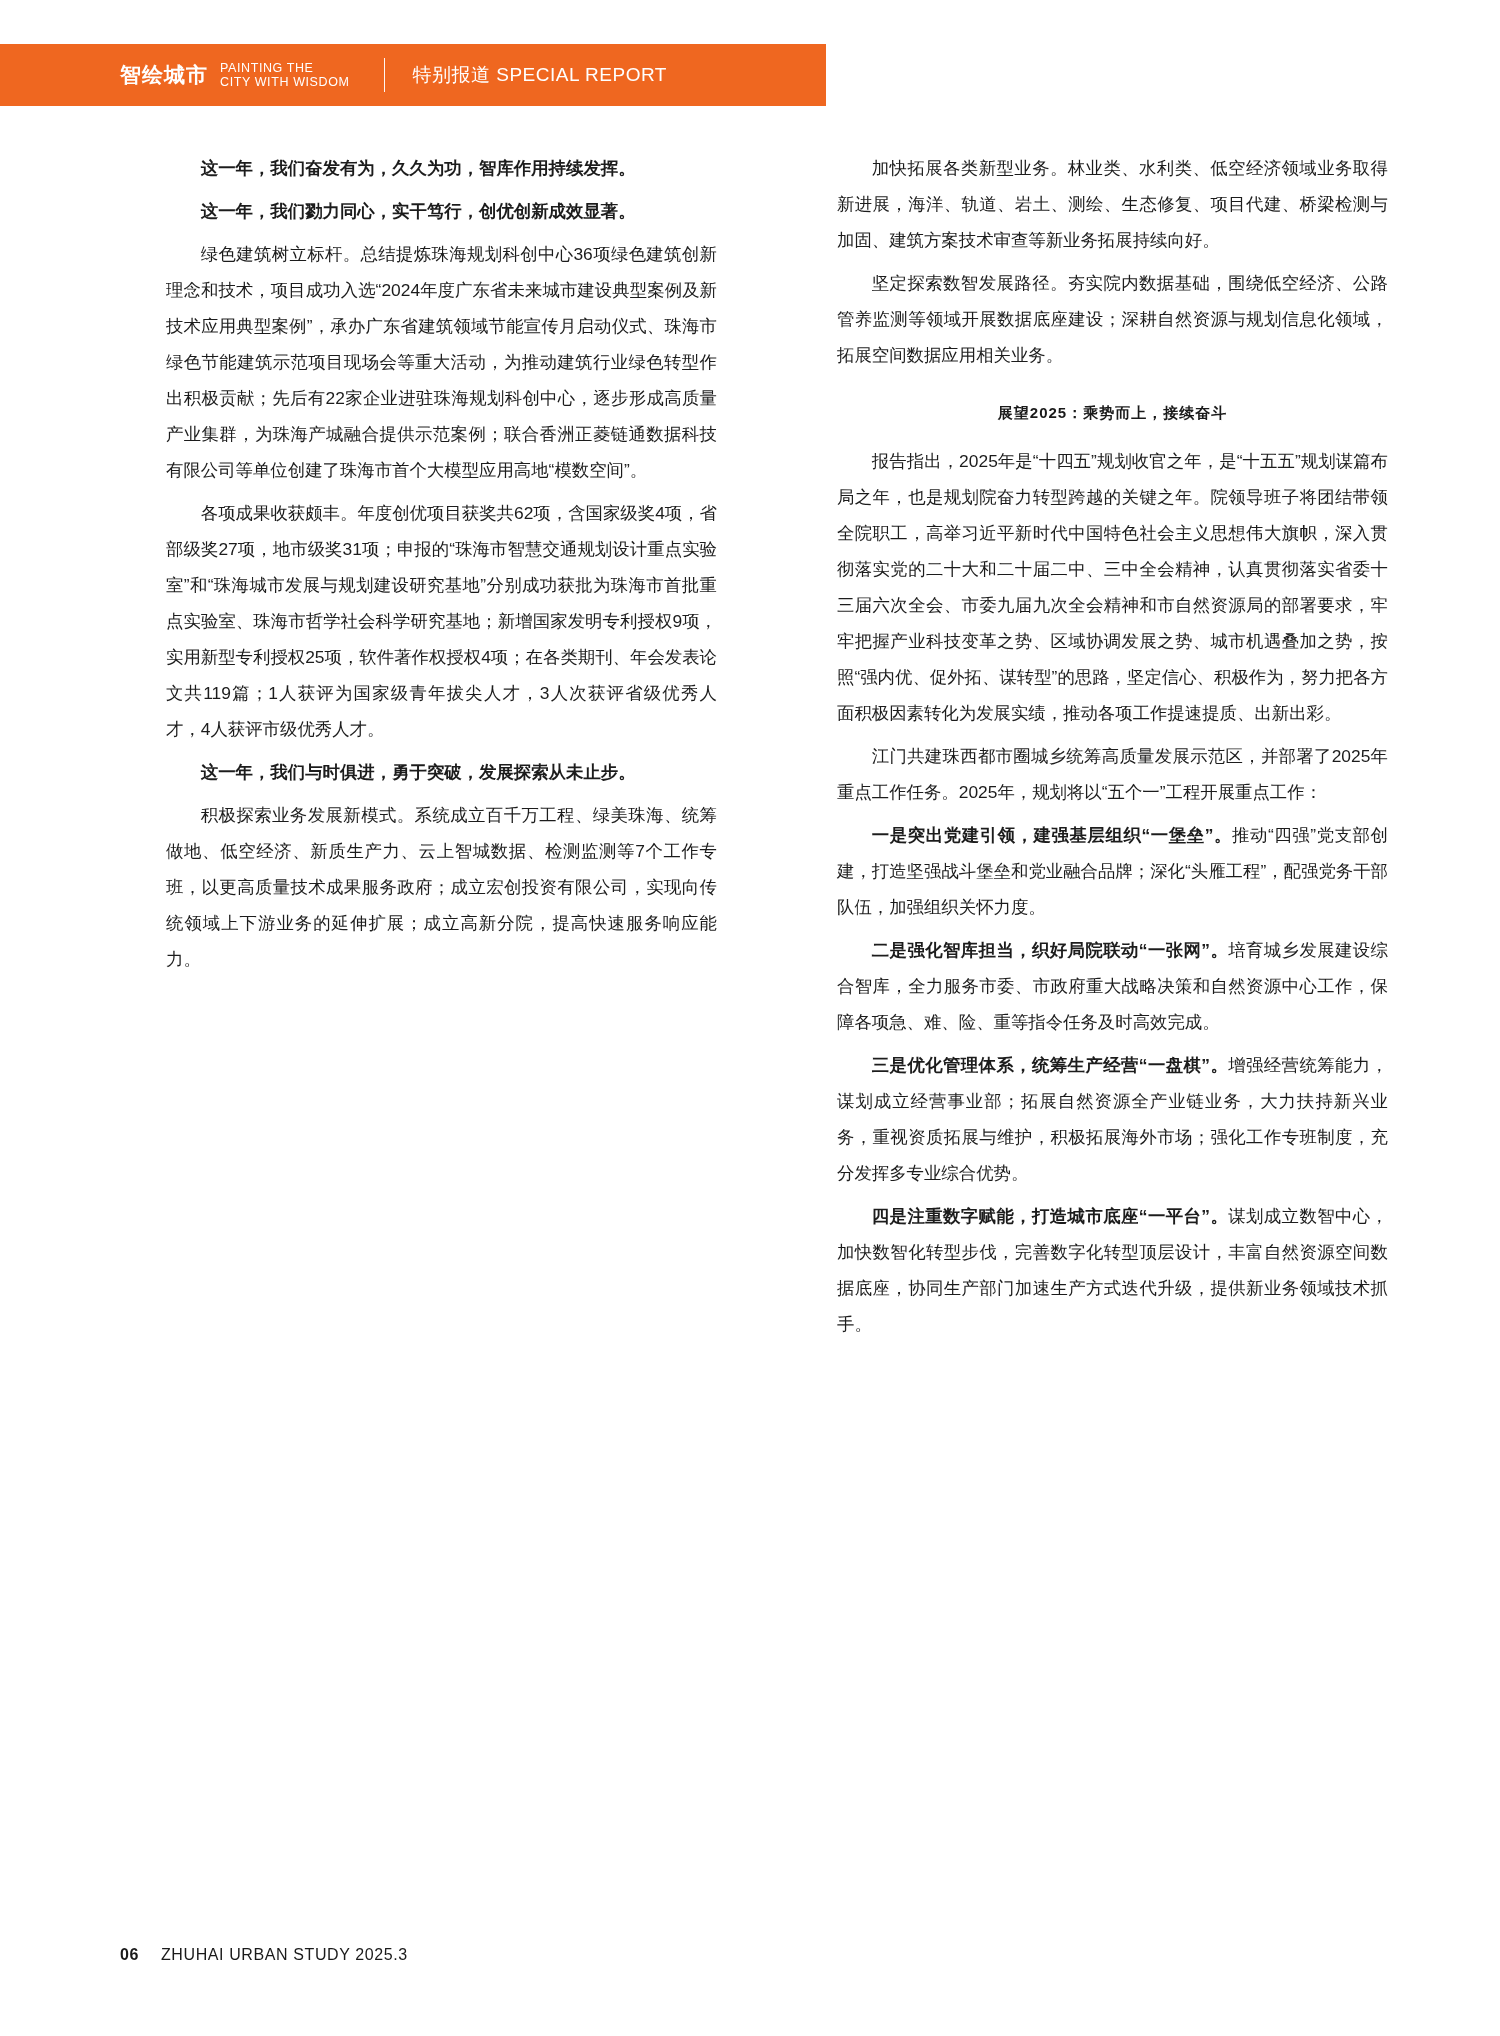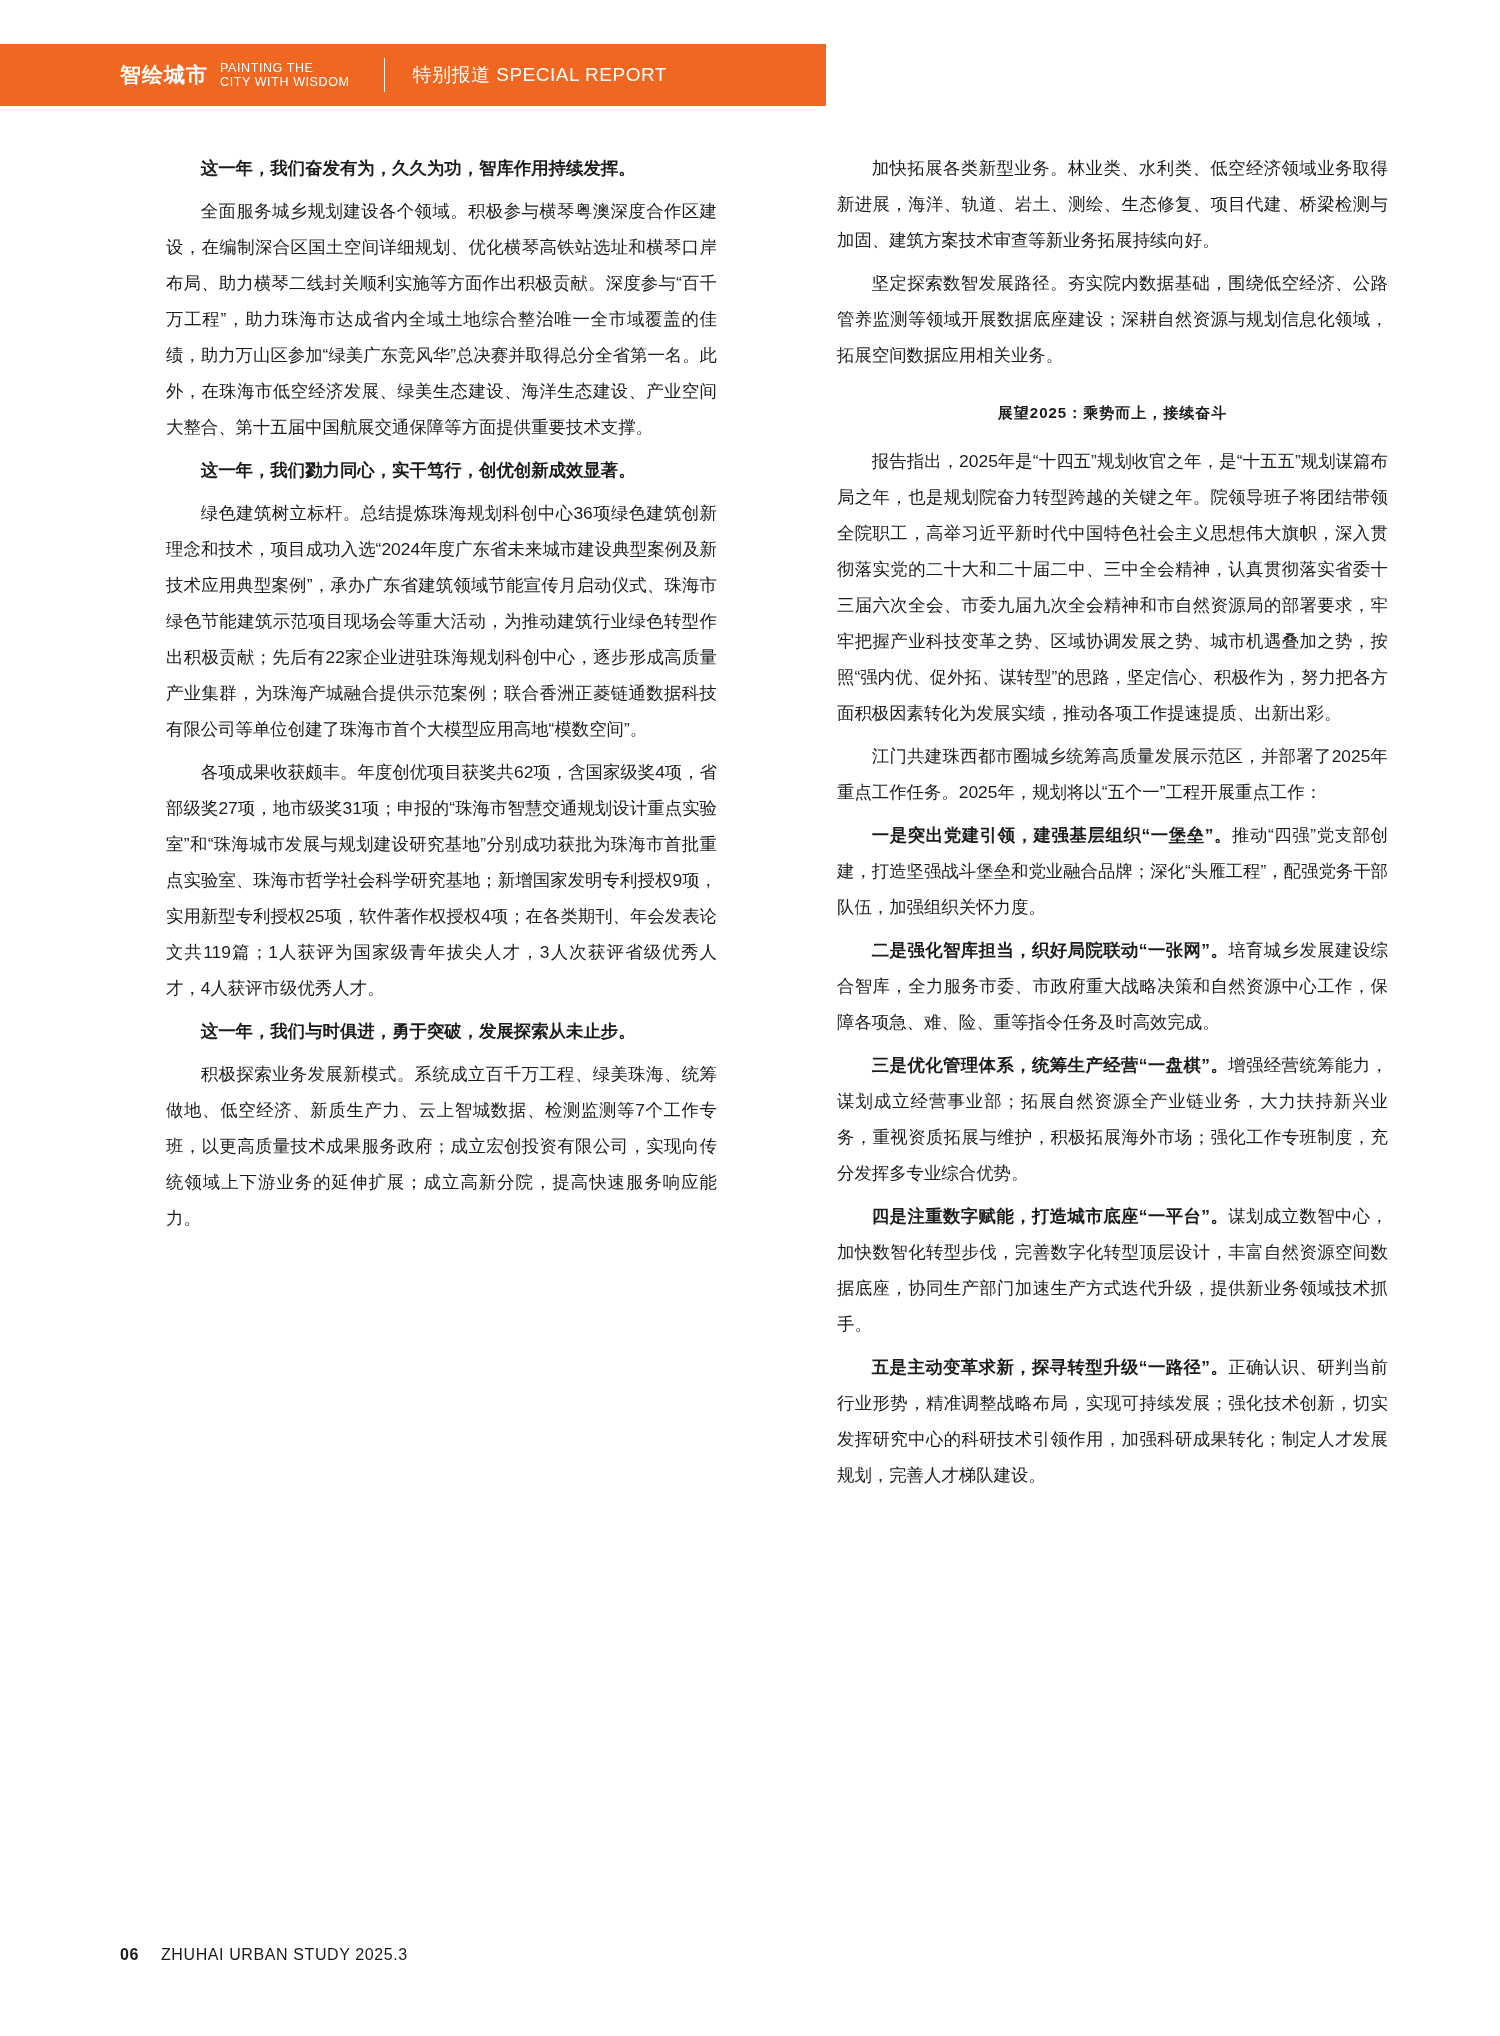--- a/index.html
+++ b/index.html
@@ -129,39 +129,37 @@
       </div>
       <div class="brand-sep"></div>
       <div class="section-label">特别报道 SPECIAL REPORT</div>
     </div>
   </div>
 
   <div class="columns">
 
     <div class="col">
       <p class="bold-lead">这一年，我们奋发有为，久久为功，智库作用持续发挥。</p>
-      <p>全面服务城乡规划建设各个领域。积极参与横琴粤澳深度合作区建设，在编制深合区国土空间详细规划、优化横琴高铁站选址和横琴口岸布局、助力横琴二线封关顺利实施等方面作出积极贡献。深度参与“百千万工程”，助力珠海市达成省内全域土地综合整治唯一全市域覆盖的佳绩，助力万山区参加“绿美广东竞风华”总决赛并取得总分全省第一名。此外，在珠海市低空经济发展、绿美生态建设、海洋生态建设、产业空间大整合、第十五届中国航展交通保障等方面提供重要技术支撑。</p>
       <p class="bold-lead">这一年，我们勠力同心，实干笃行，创优创新成效显著。</p>
       <p>绿色建筑树立标杆。总结提炼珠海规划科创中心36项绿色建筑创新理念和技术，项目成功入选“2024年度广东省未来城市建设典型案例及新技术应用典型案例”，承办广东省建筑领域节能宣传月启动仪式、珠海市绿色节能建筑示范项目现场会等重大活动，为推动建筑行业绿色转型作出积极贡献；先后有22家企业进驻珠海规划科创中心，逐步形成高质量产业集群，为珠海产城融合提供示范案例；联合香洲正菱链通数据科技有限公司等单位创建了珠海市首个大模型应用高地“模数空间”。</p>
       <p>各项成果收获颇丰。年度创优项目获奖共62项，含国家级奖4项，省部级奖27项，地市级奖31项；申报的“珠海市智慧交通规划设计重点实验室”和“珠海城市发展与规划建设研究基地”分别成功获批为珠海市首批重点实验室、珠海市哲学社会科学研究基地；新增国家发明专利授权9项，实用新型专利授权25项，软件著作权授权4项；在各类期刊、年会发表论文共119篇；1人获评为国家级青年拔尖人才，3人次获评省级优秀人才，4人获评市级优秀人才。</p>
       <p class="bold-lead">这一年，我们与时俱进，勇于突破，发展探索从未止步。</p>
       <p>积极探索业务发展新模式。系统成立百千万工程、绿美珠海、统筹做地、低空经济、新质生产力、云上智城数据、检测监测等7个工作专班，以更高质量技术成果服务政府；成立宏创投资有限公司，实现向传统领域上下游业务的延伸扩展；成立高新分院，提高快速服务响应能力。</p>
     </div>
 
     <div class="col">
       <p>加快拓展各类新型业务。林业类、水利类、低空经济领域业务取得新进展，海洋、轨道、岩土、测绘、生态修复、项目代建、桥梁检测与加固、建筑方案技术审查等新业务拓展持续向好。</p>
       <p>坚定探索数智发展路径。夯实院内数据基础，围绕低空经济、公路管养监测等领域开展数据底座建设；深耕自然资源与规划信息化领域，拓展空间数据应用相关业务。</p>
       <h2 class="section-title">展望2025：乘势而上，接续奋斗</h2>
       <p>报告指出，2025年是“十四五”规划收官之年，是“十五五”规划谋篇布局之年，也是规划院奋力转型跨越的关键之年。院领导班子将团结带领全院职工，高举习近平新时代中国特色社会主义思想伟大旗帜，深入贯彻落实党的二十大和二十届二中、三中全会精神，认真贯彻落实省委十三届六次全会、市委九届九次全会精神和市自然资源局的部署要求，牢牢把握产业科技变革之势、区域协调发展之势、城市机遇叠加之势，按照“强内优、促外拓、谋转型”的思路，坚定信心、积极作为，努力把各方面积极因素转化为发展实绩，推动各项工作提速提质、出新出彩。</p>
       <p>江门共建珠西都市圈城乡统筹高质量发展示范区，并部署了2025年重点工作任务。2025年，规划将以“五个一”工程开展重点工作：</p>
       <p><span class="lead-run">一是突出党建引领，建强基层组织“一堡垒”。</span><span>推动“四强”党支部创建，打造坚强战斗堡垒和党业融合品牌；深化“头雁工程”，配强党务干部队伍，加强组织关怀力度。</span></p>
       <p><span class="lead-run">二是强化智库担当，织好局院联动“一张网”。</span><span>培育城乡发展建设综合智库，全力服务市委、市政府重大战略决策和自然资源中心工作，保障各项急、难、险、重等指令任务及时高效完成。</span></p>
       <p><span class="lead-run">三是优化管理体系，统筹生产经营“一盘棋”。</span><span>增强经营统筹能力，谋划成立经营事业部；拓展自然资源全产业链业务，大力扶持新兴业务，重视资质拓展与维护，积极拓展海外市场；强化工作专班制度，充分发挥多专业综合优势。</span></p>
       <p><span class="lead-run">四是注重数字赋能，打造城市底座“一平台”。</span><span>谋划成立数智中心，加快数智化转型步伐，完善数字化转型顶层设计，丰富自然资源空间数据底座，协同生产部门加速生产方式迭代升级，提供新业务领域技术抓手。</span></p>
-      <p><span class="lead-run">五是主动变革求新，探寻转型升级“一路径”。</span><span>正确认识、研判当前行业形势，精准调整战略布局，实现可持续发展；强化技术创新，切实发挥研究中心的科研技术引领作用，加强科研成果转化；制定人才发展规划，完善人才梯队建设。</span></p>
     </div>
 
   </div>
 
   <div class="footer">
     <span class="pg">06</span><span>ZHUHAI URBAN STUDY  2025.3</span>
   </div>
 
 </div>
 

